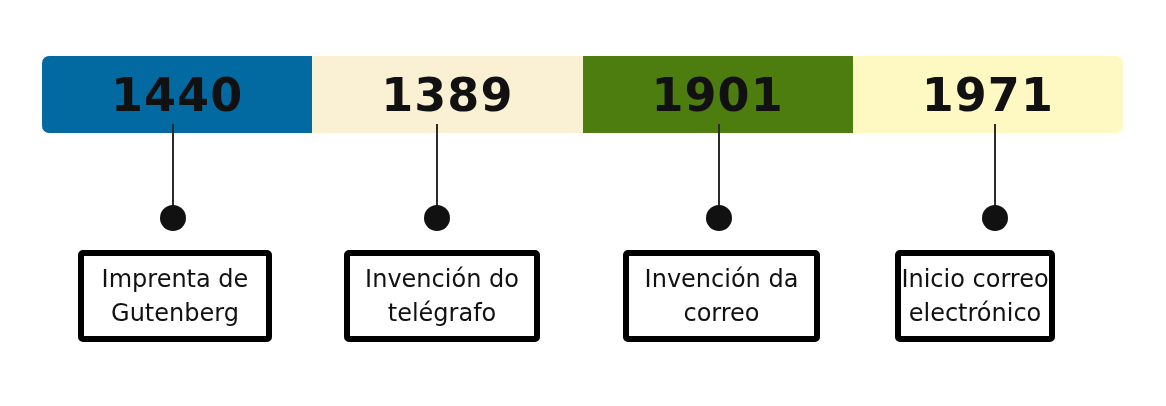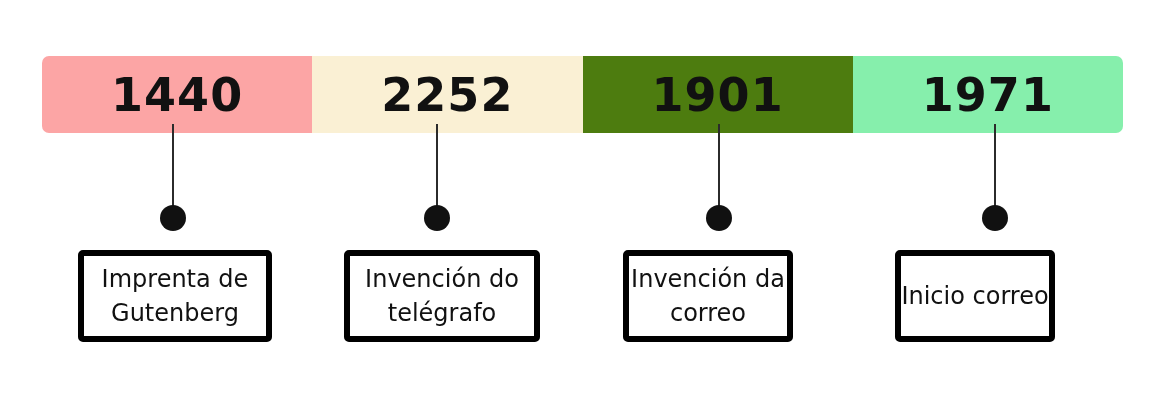--- a/index.html
+++ b/index.html
@@ -70,30 +70,30 @@
     color: #111111;
     white-space: nowrap;
   }
 </style>
 </head>
 <body>
 
 <div class="canvas">
 
   <div class="strip">
-    <div class="band" style="background: #fca5a5;">
+    <div class="band" style="background: #0369a1;">
       <span class="year">1440</span>
     </div>
     <div class="band" style="background: rgb(250, 240, 212);">
-      <span class="year">2252</span>
+      <span class="year">1389</span>
     </div>
     <div class="band" style="background: #4d7c0f;">
       <span class="year">1901</span>
     </div>
-    <div class="band" style="background: #86efac;">
+    <div class="band" style="background: #fef9c3;">
       <span class="year">1971</span>
     </div>
   </div>
 
   <div class="connector" style="left: 172px; background: rgb(43, 43, 43);"></div>
   <div class="connector" style="left: 436px; background: rgb(43, 43, 43);"></div>
   <div class="connector" style="left: 718px; background: rgb(43, 43, 43);"></div>
   <div class="connector" style="left: 994px; background: rgb(43, 43, 43);"></div>
 
   <div class="dot" style="left: 160px; background: rgb(17, 17, 17);"></div>
@@ -102,21 +102,22 @@
   <div class="dot" style="left: 982px; background: rgb(17, 17, 17);"></div>
 
   <div class="event-box" style="left:78px;width:194px">
     <span class="event-line">Imprenta de</span>
     <span class="event-line">Gutenberg</span>
   </div>
   <div class="event-box" style="left:344px;width:196px">
     <span class="event-line">Invención do</span>
     <span class="event-line">telégrafo</span>
   </div>
-  <div class="event-box" style="left:623px;width:170px">
+  <div class="event-box" style="left:623px;width:197px">
     <span class="event-line">Invención da</span>
     <span class="event-line">correo</span>
   </div>
   <div class="event-box" style="left:895px;width:160px">
     <span class="event-line">Inicio correo</span>
+    <span class="event-line">electrónico</span>
   </div>
 
 </div>
 
 </body></html>

